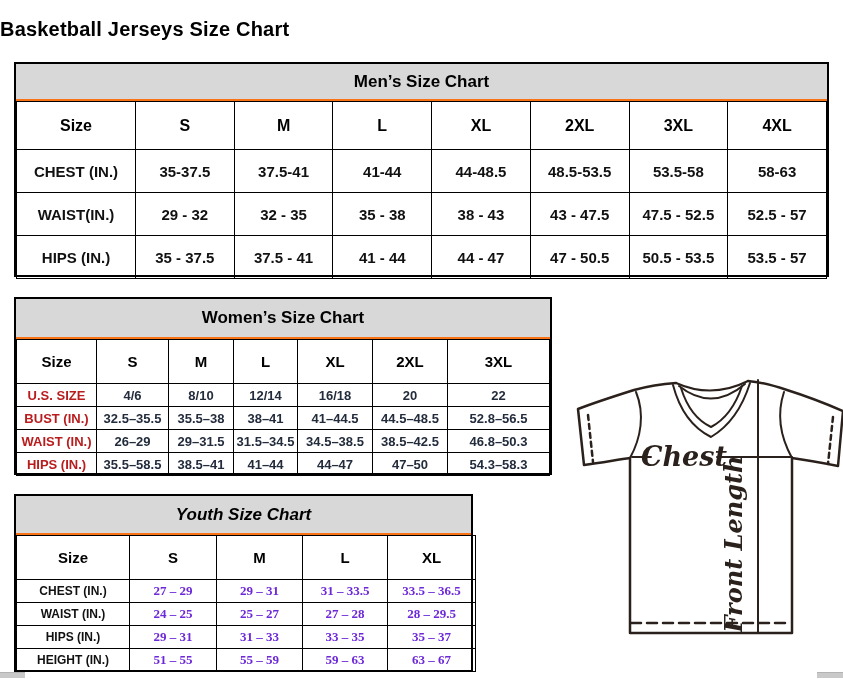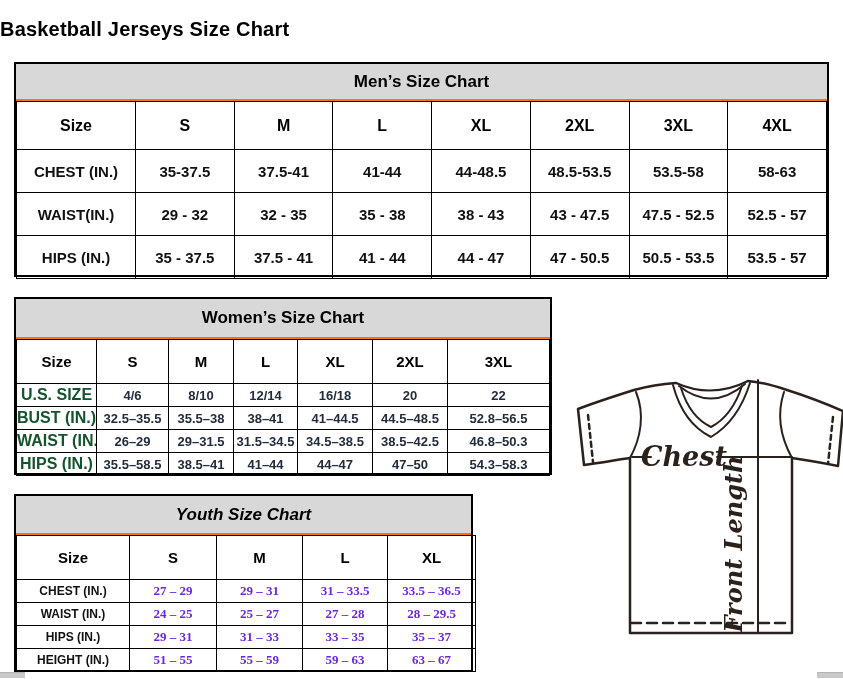--- a/index.html
+++ b/index.html
@@ -19,21 +19,21 @@
   
   .mens{left:14px;top:62px;width:815px;height:215px;}
   .mens .chart-header{height:35px;}
   .mens thead th{height:47px;font-size:16px;}
   .mens tbody th,.mens tbody td{height:42px;font-size:15px;color:#111;}
 
   
   .womens{left:14px;top:297px;width:538px;height:178px;}
   .womens .chart-header{height:38px;}
   .womens thead th{height:43px;font-size:15px;}
-  .womens tbody th{height:22px;font-size:16px;color:#14532d;}
+  .womens tbody th{height:22px;font-size:13px;color:#b91c1c;}
   .womens tbody td{height:22px;font-size:13px;color:#232c3c;}
 
   
   .youth{left:14px;top:494px;width:459px;height:178px;}
   .youth .chart-header{height:37px;font-style:italic;}
   .youth thead th{height:43px;font-size:15px;}
   .youth tbody th{height:22px;font-size:12px;color:#111;}
   .youth tbody td{height:22px;font-size:13px;color:#6d28d9;font-family:Liberation Serif, serif;}
 
   

